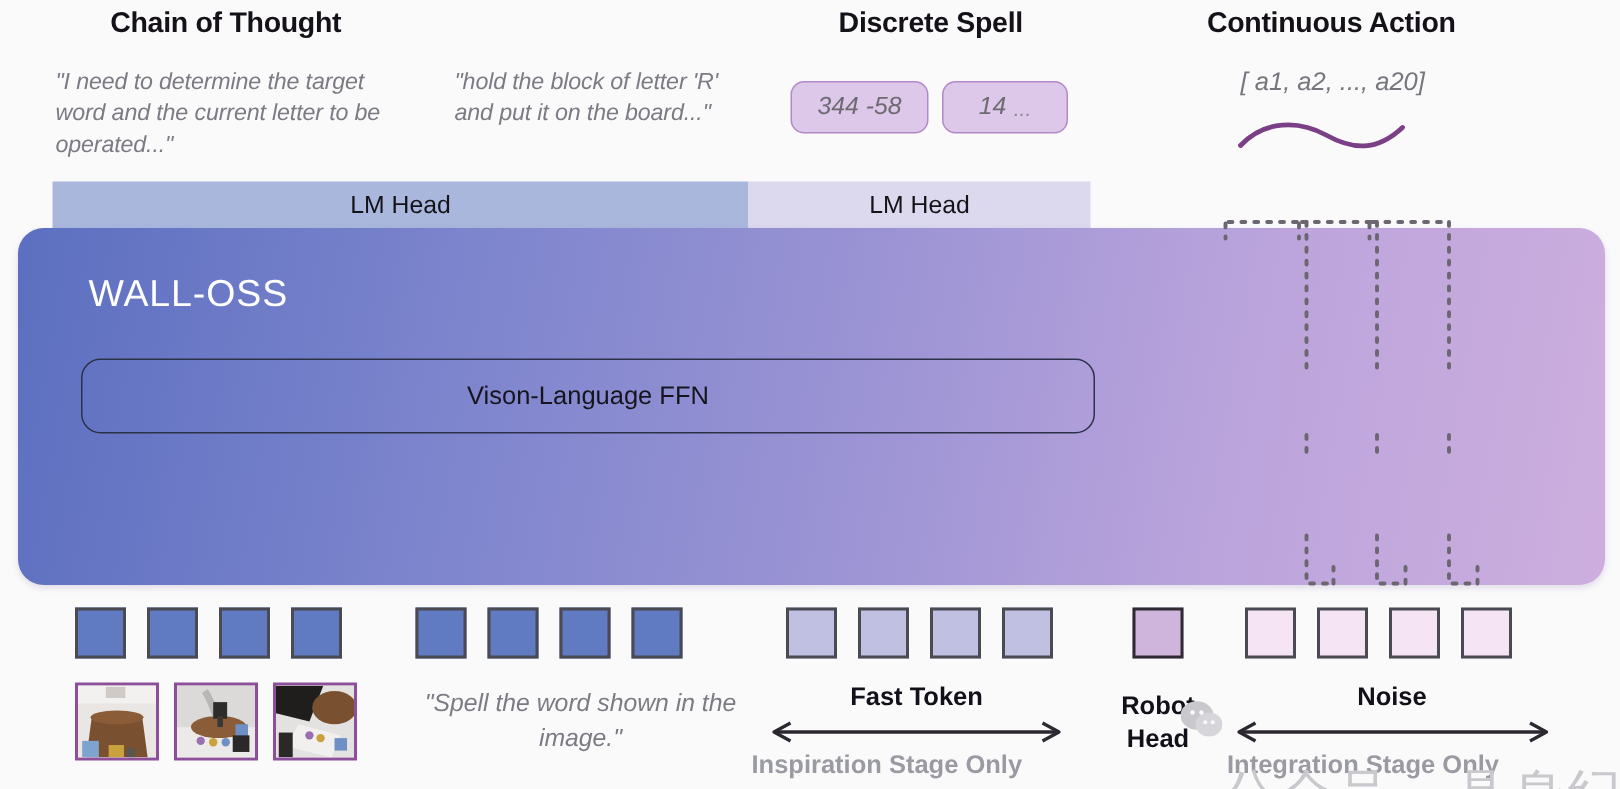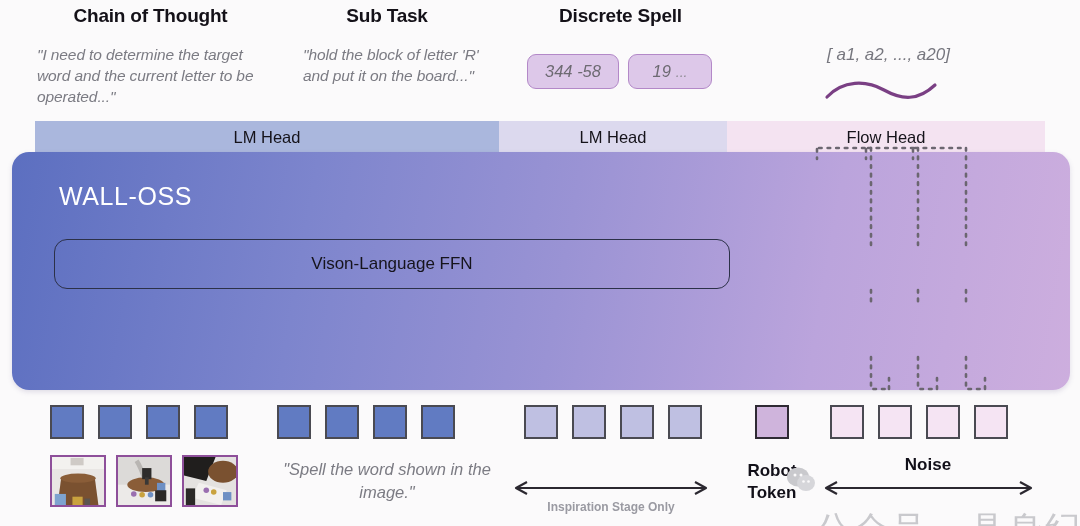--- a/index.html
+++ b/index.html
@@ -109,22 +109,22 @@
   .thumb svg{display:block;width:100%;height:100%;}
 
   
   .cap-bold{
     position:absolute;
     font-size:17px;font-weight:bold;color:#121019;
     text-align:center;white-space:nowrap;
   }
   .cap-grey{
     position:absolute;
-    font-size:12px;font-weight:bold;color:#9a9aa2;
-    text-align:center;white-space:nowrap;
+    font-size:17px;font-weight:bold;color:#9a9aa2;
+    text-align:left;white-space:nowrap;
   }
   .prompt-text{
     position:absolute;
     font-size:16.5px;font-style:italic;color:#7b7b83;
     line-height:23px;text-align:center;
   }
 
   
   .watermark{
     position:absolute;
@@ -138,45 +138,42 @@
   .wm-logo{position:absolute;}
 
   svg.overlay{position:absolute;left:0;top:0;width:1080px;height:526px;pointer-events:none;}
 </style>
 </head>
 <body>
 
 <div id="stage">
 
   <div class="col-title" style="left:38px;top:5px;width:225px;">Chain of Thought</div>
-  <div class="col-title" style="left:292px;top:5px;width:190px;">Sub Task</div>
   <div class="col-title" style="left:513px;top:5px;width:215px;">Discrete Spell</div>
+  <div class="col-title" style="left:755px;top:5px;width:265px;">Continuous Action</div>
 
   <div class="col-quote" style="left:37px;top:44px;width:240px;">"I need to determine the target word and the current letter to be operated..."</div>
   <div class="col-quote" style="left:303px;top:44px;width:185px;">"hold the block of letter 'R' and put it on the board..."</div>
 
   <div class="pill" style="left:527px;top:54px;width:92px;height:35px;">
     <span>344 -58</span>
   </div>
   <div class="pill" style="left:628px;top:54px;width:84px;height:35px;">
-    <span>19</span>
+    <span>14</span>
     <span class="dots">...</span>
   </div>
 
   <div class="vec-text" style="left:811px;top:45px;width:155px;text-align:center;">[ a1, a2, ..., a20]</div>
 
   <div class="headbar" style="left:35px;top:121px;width:1010px;height:33px;">
     <div class="head-seg seg-a" style="width:464px;">
       <span>LM Head</span>
     </div>
     <div class="head-seg seg-b" style="width:228px;">
       <span>LM Head</span>
-    </div>
-    <div class="head-seg seg-c" style="width:318px;">
-      <span>Flow Head</span>
     </div>
   </div>
 
   <div class="panel" style="left:12px;top:152px;width:1058px;height:238px;">
     <div class="panel-title" style="left:47px;top:30px;">WALL-OSS</div>
 
     <div class="innerbox" style="left:42px;top:87px;width:676px;height:50px;">
       <span>Vison-Language FFN</span>
     </div>
 
@@ -289,26 +286,28 @@
       <path d="M16,28 L46,36 L40,52 L8,44 Z" fill="#f2f0ee"></path>
       <circle cx="24" cy="36" r="3" fill="#9a6fb0"></circle>
       <circle cx="32" cy="38" r="3" fill="#c9a23e"></circle>
       <rect x="42" y="38" width="9" height="9" fill="#6e90c4"></rect>
       <rect x="2" y="34" width="10" height="18" fill="#2b2927"></rect>
     </svg>
   </div>
 
   <div class="prompt-text" style="left:267px;top:458px;width:240px;">"Spell the word shown in the image."</div>
 
+  <div class="cap-bold" style="left:511px;top:455px;width:200px;">Fast Token</div>
   <div class="cap-grey" style="left:501px;top:500px;width:220px;">Inspiration Stage Only</div>
 
   <div class="cap-bold" style="left:722px;top:461px;width:100px;">Robot</div>
-  <div class="cap-bold" style="left:722px;top:483px;width:100px;">Token</div>
+  <div class="cap-bold" style="left:722px;top:483px;width:100px;">Head</div>
 
   <div class="cap-bold" style="left:828px;top:455px;width:200px;">Noise</div>
+  <div class="cap-grey" style="left:818px;top:500px;width:220px;">Integration Stage Only</div>
 
   <svg class="wm-logo" style="left:787px;top:466px;width:28px;height:26px;" viewBox="0 0 28 26">
     <ellipse cx="11" cy="11" rx="11" ry="9.5" fill="#c9c9cd"></ellipse>
     <ellipse cx="19" cy="17" rx="9" ry="8" fill="#d6d6da"></ellipse>
     <circle cx="8" cy="9" r="1.5" fill="#fbfafb"></circle>
     <circle cx="14" cy="9" r="1.5" fill="#fbfafb"></circle>
     <circle cx="16.5" cy="15.5" r="1.3" fill="#fbfafb"></circle>
     <circle cx="21.5" cy="15.5" r="1.3" fill="#fbfafb"></circle>
   </svg>
   <div class="watermark" style="left:815px;top:461px;">公众号 · 具身纪元</div>

